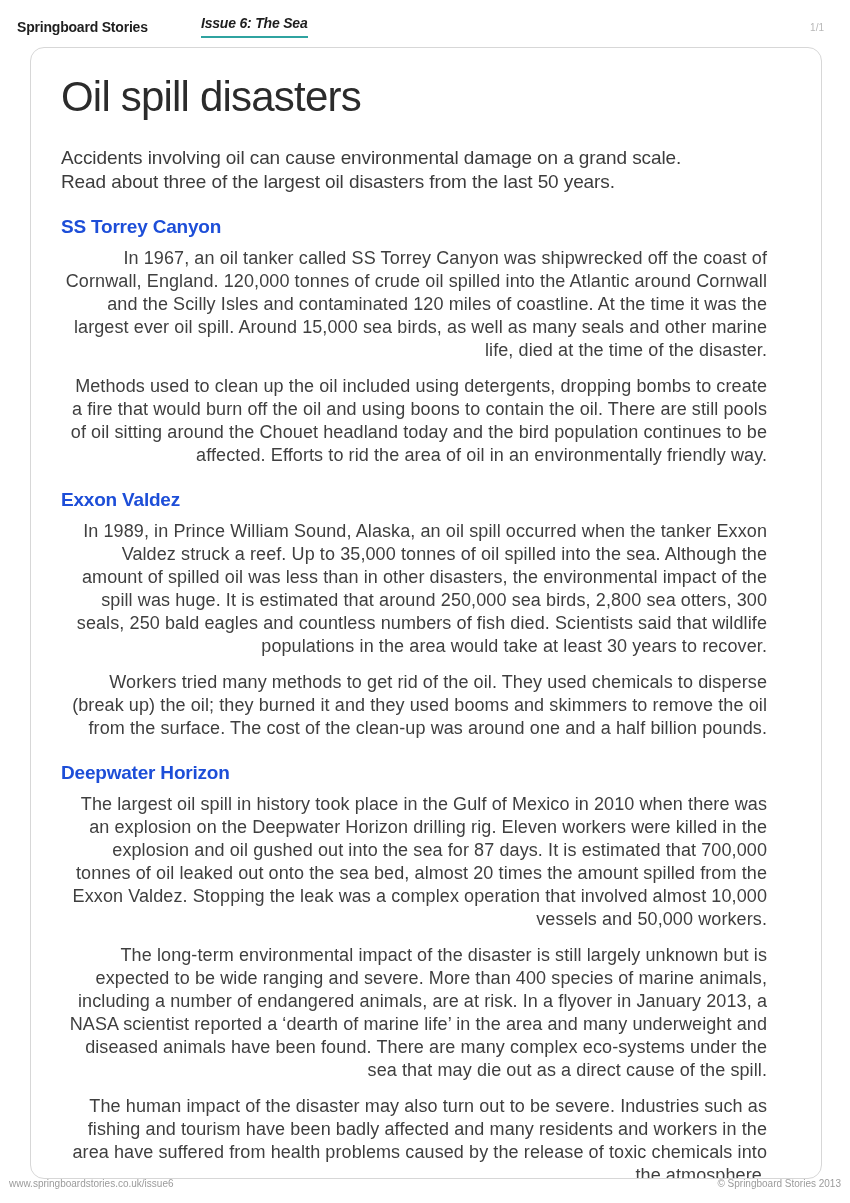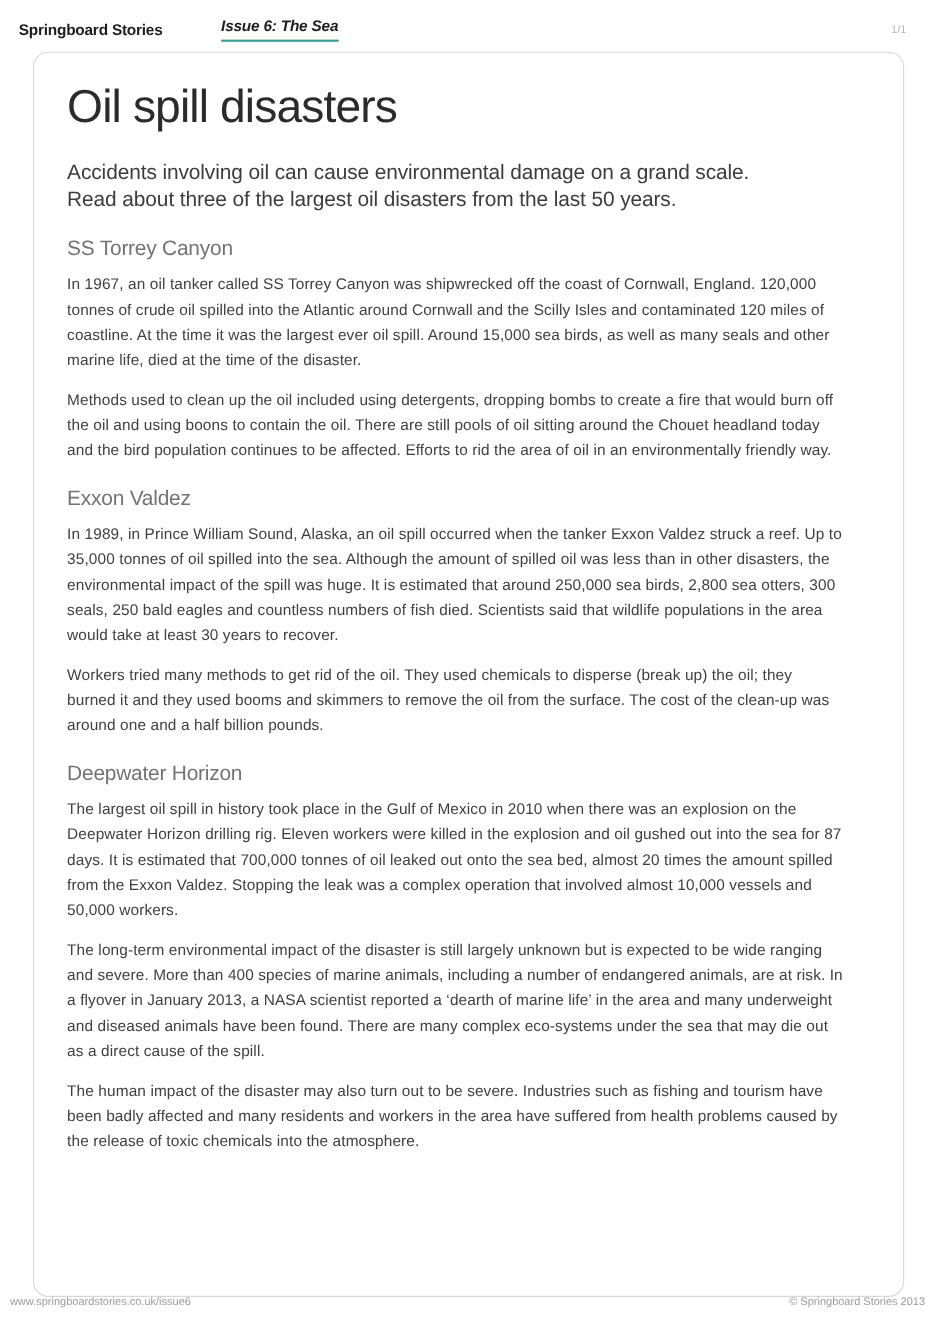--- a/index.html
+++ b/index.html
@@ -71,33 +71,34 @@
     font-size: 19px;
     line-height: 24px;
     color: #3c3c3c;
     letter-spacing: -0.1px;
     margin-bottom: 20px;
     max-width: 720px;
   }
 
   h2.section-heading {
     font-size: 19px;
-    font-weight: normal;
-    color: #737373;
+    font-weight: bold;
+    color: #1d4ed8;
     letter-spacing: -0.2px;
     margin: 22px 0 9px 0;
   }
 
   p.body-para {
-    font-size: 14px;
+    font-size: 18px;
     line-height: 23px;
     color: #3f3f3f;
     letter-spacing: 0.1px;
     margin: 0 0 13px 0;
     max-width: 706px;
+    text-align: right;
   }
 
   
   .footer {
     position: absolute;
     left: 0;
     top: 1178px;
     width: 100%;
     display: flex;
     justify-content: space-between;

